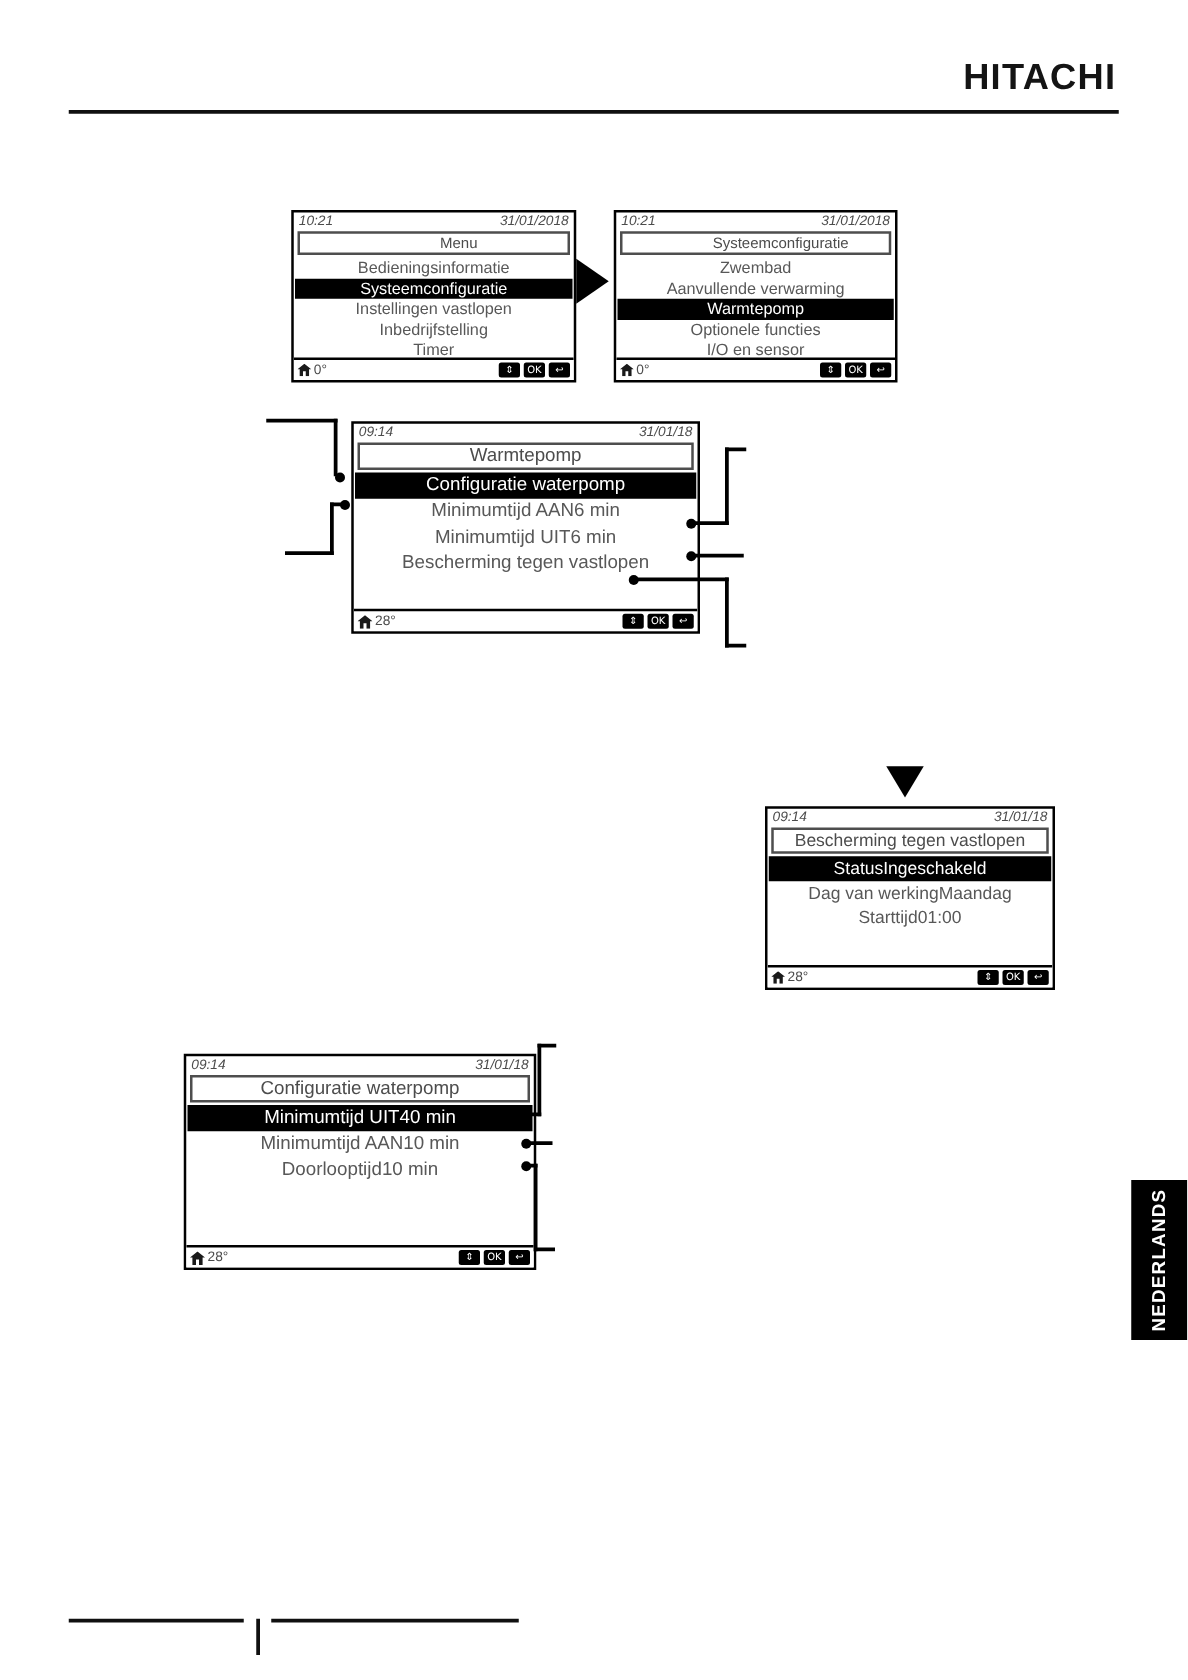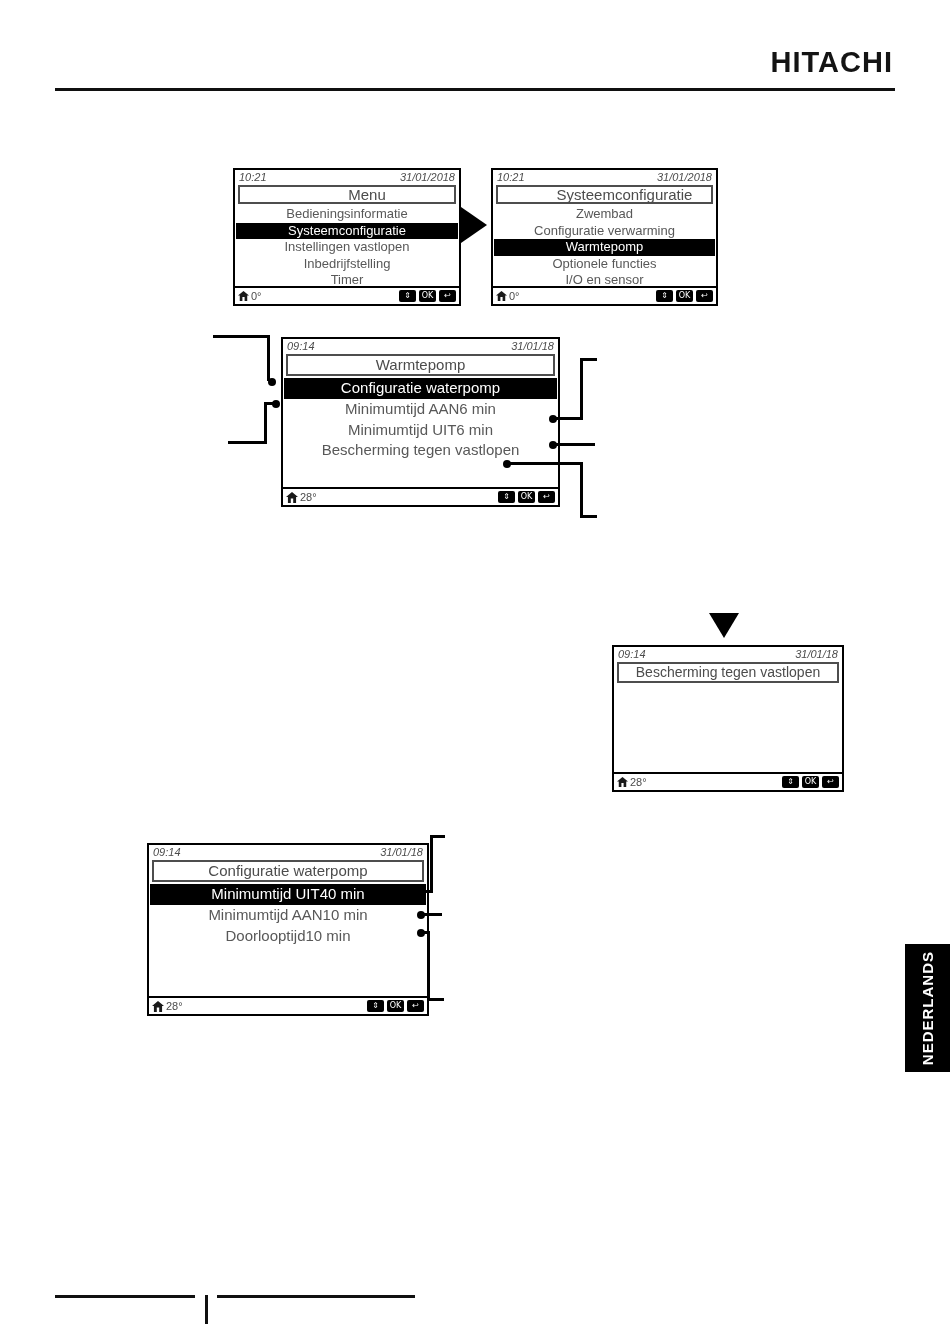--- a/index.html
+++ b/index.html
@@ -12,21 +12,21 @@
     position:absolute; top:46px; right:57px; font-size:29px; font-weight:bold;
     letter-spacing:1px; color:#141414;
   }
   .rule { position:absolute; background:#101010; }
 
   
   .screen { position:absolute; border:2px solid #000; background:#fff; overflow:hidden; }
   .s-top { display:flex; justify-content:space-between; padding:1px 4px 0 4px;
            color:#4c4c4c; font-size:11px; line-height:13px;font-style:italic; }
   .s-title { margin:1px 3px 2px 3px; border:2px solid #4e4e4e; text-align:center; color:#4c4c4c; }
-  .sm .s-title { font-size:15px; line-height:15px;padding-left:40px; }
+  .sm .s-title { font-size:12px; line-height:15px;padding-left:40px; }
   .md .s-title { font-size:14px; line-height:17px; }
   .lg .s-title { font-size:15px; line-height:18px; }
   .s-rows { padding:0 1px; }
   .s-row { display:flex; justify-content:center; color:#585858; padding:0 5px; }
   .sm .s-row { font-size:13px; line-height:16.5px; }
   .md .s-row { font-size:14px; line-height:19.5px; }
   .lg .s-row { font-size:15px; line-height:20.8px; }
   .s-row.sel { background:#000; color:#fff; }
   .s-foot { position:absolute; left:0; right:0; bottom:0; border-top:2px solid #000;
             display:flex; align-items:center; justify-content:space-between;
@@ -104,21 +104,21 @@
     <div class="s-top">
       <span>10:21</span>
       <span>31/01/2018</span>
     </div>
     <div class="s-title">Systeemconfiguratie</div>
     <div class="s-rows">
       <div class="s-row">
           <span>Zwembad</span>
         </div>
       <div class="s-row">
-          <span>Configuratie verwarming</span>
+          <span>Aanvullende verwarming</span>
         </div>
       <div class="s-row sel">
           <span>Warmtepomp</span>
         </div>
       <div class="s-row">
           <span>Optionele functies</span>
         </div>
       <div class="s-row">
           <span>I/O en sensor</span>
         </div>
@@ -200,20 +200,34 @@
   <div class="ln" style="left:580px; top:515px; width:17px; height:3px;"></div>
 
   <div id="arrow-down"></div>
 
   <div class="screen md" style="left:612px; top:645px; width:228px; height:143px;">
     <div class="s-top">
       <span>09:14</span>
       <span>31/01/18</span>
     </div>
     <div class="s-title">Bescherming tegen vastlopen</div>
+    <div class="s-rows">
+      <div class="s-row sel">
+          <span>Status</span>
+          <span>Ingeschakeld</span>
+        </div>
+      <div class="s-row">
+          <span>Dag van werking</span>
+          <span>Maandag</span>
+        </div>
+      <div class="s-row">
+          <span>Starttijd</span>
+          <span>01:00</span>
+        </div>
+    </div>
     <div class="s-foot">
       <span class="f-left">
         <svg width="11" height="10" viewBox="0 0 10 9">
             <path d="M5 0 L10 4 H8.4 V9 H6 V5.4 H4 V9 H1.6 V4 H0 Z" fill="#1a1a1a"></path>
           </svg>
         <span>28°</span>
       </span>
       <span class="f-icons">
         <span class="f-btn">⇕</span>
         <span class="f-btn">OK</span>

